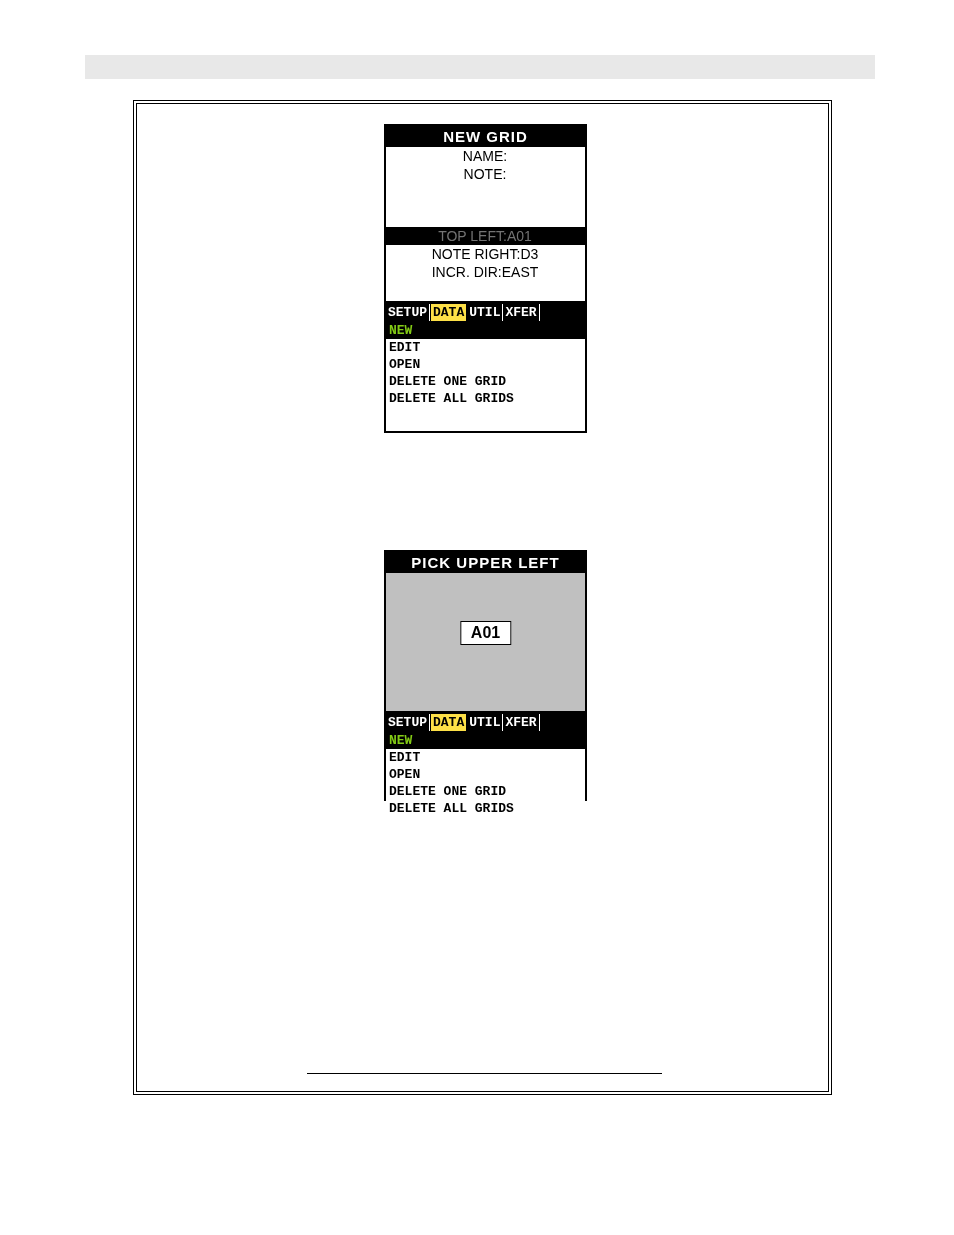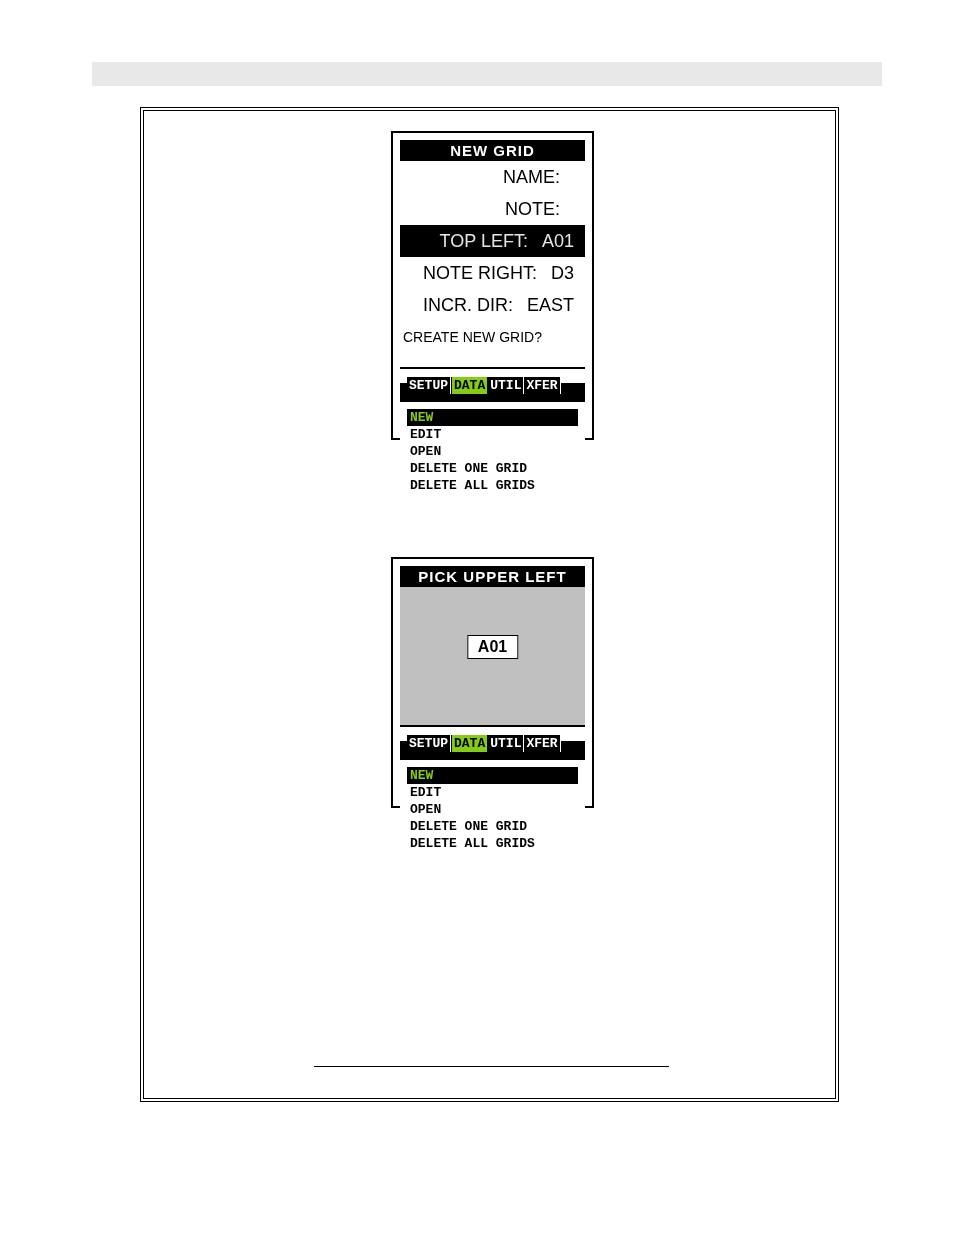--- a/index.html
+++ b/index.html
@@ -1,15 +1,15 @@
 <!DOCTYPE html>
 <html><head>
 <meta charset="utf-8">
 <style>
-  * { box-sizing: border-box; margin: 0; padding: 7px; }
+  * { box-sizing: border-box; margin: 0; padding: 0; }
   body {
     width: 954px;
     height: 1235px;
     background: #fff;
     font-family: Arial, Helvetica, sans-serif;
     position: relative;
   }
   .top-bar {
     position: absolute;
     top: 55px;
@@ -41,29 +41,30 @@
     color: #fff;
     text-align: center;
     font-weight: bold;
     font-size: 15px;
     letter-spacing: 1px;
     padding: 2px 0;
     font-family: Arial, Helvetica, sans-serif;
   }
   .row {
     display: flex;
-    justify-content: flex-end;
-    font-size: 18px;
+    justify-content: center;
+    font-size: 14px;
     padding: 1px 4px 1px 3px;
     font-family: Arial, Helvetica, sans-serif;
     line-height: 16px;
   }
   .row.selected {
     background: #000;
-    color: #e5e5e5;
+    color: #737373;
+    margin-top: 44px;
   }
   .prompt {
     font-size: 14px;
     padding: 8px 4px 2px 3px;
     font-family: Arial, Helvetica, sans-serif;
   }
   .spacer { height: 20px; }
   .divider {
     border-top: 2px solid #000;
   }
@@ -78,21 +79,21 @@
     font-size: 13px;
     font-weight: bold;
     padding: 1px 2px 0 2px;
     color: #fff;
     background: #000;
     border-right: 1px solid #fff;
     line-height: 16px;
     letter-spacing: 0px;
   }
   .tab.active {
-    background: #84cc16;
+    background: #fde047;
     color: #000;
     border-left: 1px solid #000;
     border-right: 1px solid #000;
   }
   .tab:first-child { border-left: none; }
   .menu {
     background: #fff;
   }
   .menu-item {
     font-family: "Courier New", monospace;
@@ -171,21 +172,20 @@
       <span>A01</span>
     </div>
     <div class="row">
       <span>NOTE RIGHT:</span>
       <span>D3</span>
     </div>
     <div class="row">
       <span>INCR. DIR:</span>
       <span>EAST</span>
     </div>
-    <div class="prompt">CREATE NEW GRID?</div>
     <div class="spacer"></div>
     <div class="divider"></div>
     <div class="tabs">
       <div class="tab">SETUP</div>
       <div class="tab active">DATA</div>
       <div class="tab">UTIL</div>
       <div class="tab">XFER</div>
     </div>
     <div class="menu menu-sep">
       <div class="menu-item selected">NEW</div>

